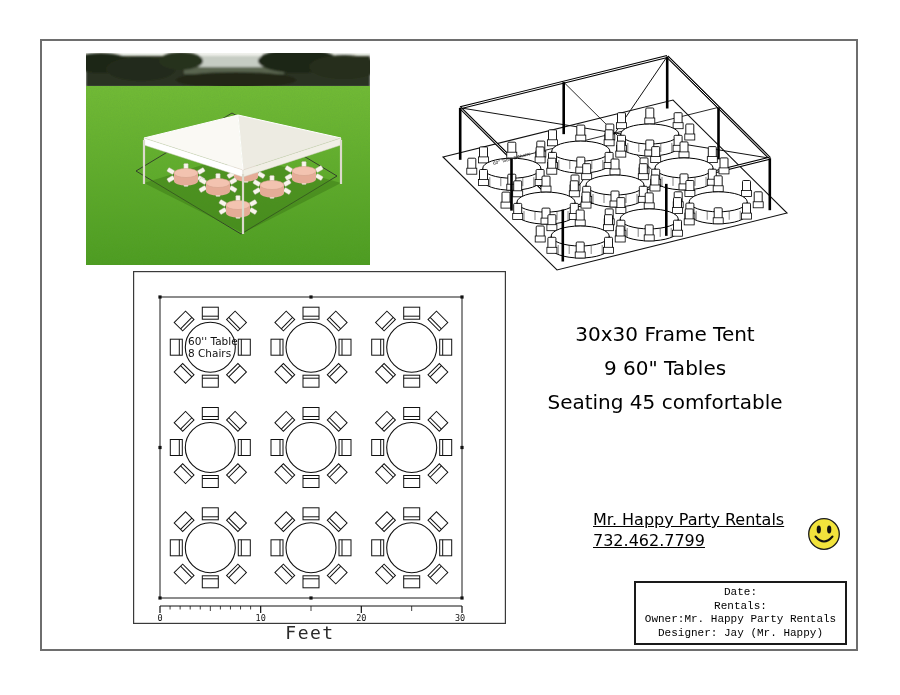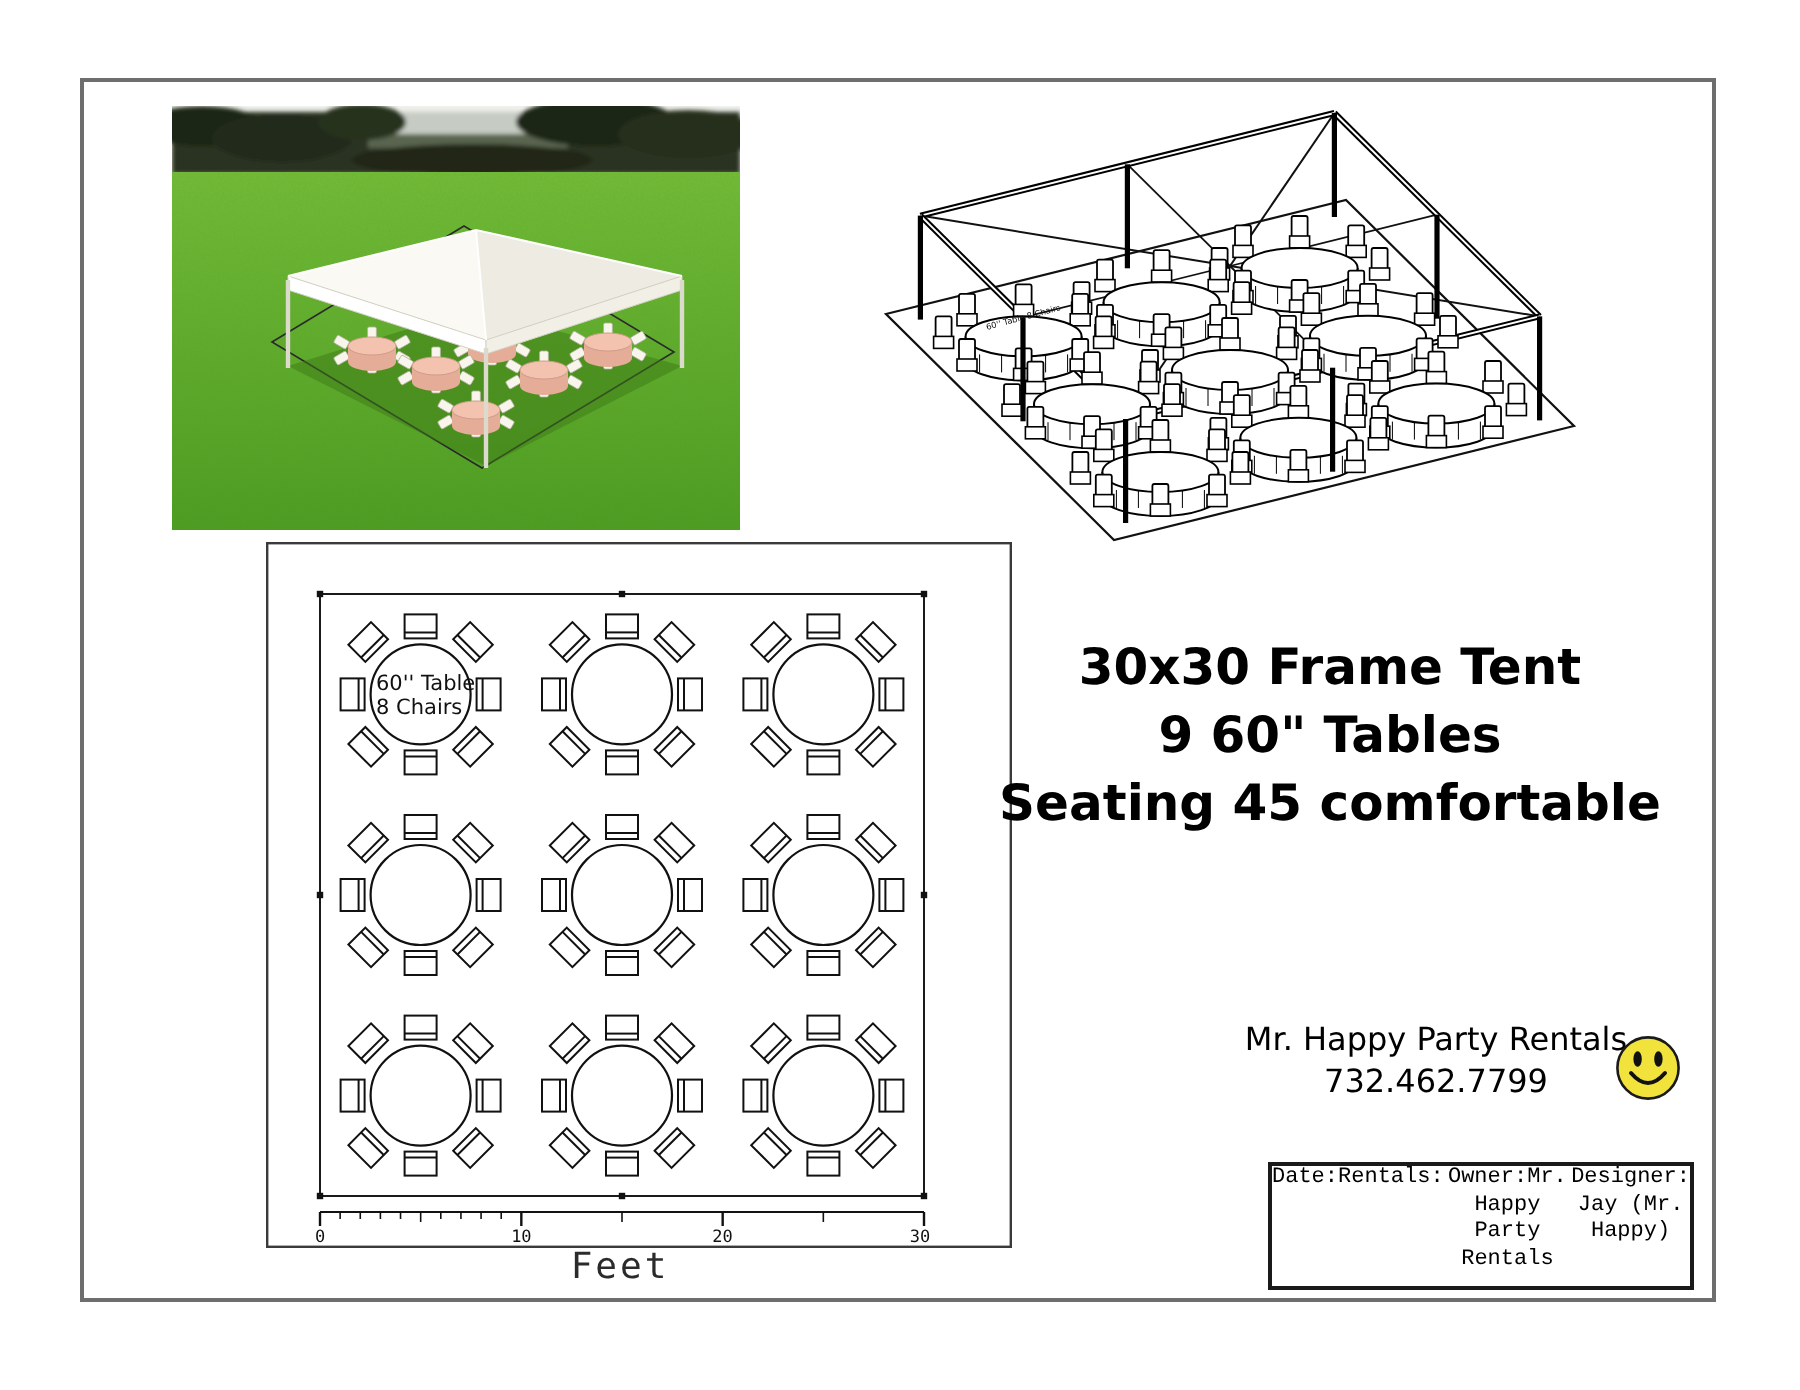--- a/index.html
+++ b/index.html
@@ -8,26 +8,26 @@
   .frame{position:absolute;left:40px;top:39px;width:818px;height:612px;
          border:2px solid #6e6e6e;box-sizing:border-box;}
   .photo{position:absolute;left:86px;top:53px;}
   .wf{position:absolute;left:432px;top:50px;}
   .fp{position:absolute;left:133px;top:271px;}
   .fp text{font-family:"DejaVu Sans",sans-serif;fill:#111;}
   .fp .num{font-family:"DejaVu Sans Mono",monospace;font-size:8.5px;}
   .fp .unit{font-family:"DejaVu Sans Mono",monospace;font-size:18px;letter-spacing:1.5px;fill:#2b2b2b;}
   .fp .tlabel{font-size:10.5px;}
   .summary{position:absolute;left:430px;top:317px;width:470px;text-align:center;
-           font-size:25px;line-height:34px;font-weight:bold;}
-  .contact{position:absolute;left:593px;top:509px;width:250px;text-align:center;
-           font-size:16px;line-height:21px;}
+           font-size:20px;line-height:34px;}
+  .contact{position:absolute;left:593px;top:509px;width:250px;
+           font-size:16px;line-height:21px;text-decoration:underline;}
   .smiley{position:absolute;left:807px;top:517px;}
   .titleblock{position:absolute;left:634px;top:581px;width:213px;height:64px;
-              border:2px solid #1a1a1a;box-sizing:border-box;display:flex;flex-direction:row;
+              border:2px solid #1a1a1a;box-sizing:border-box;display:flex;flex-direction:column;
               justify-content:center;text-align:center;
               font-family:"Liberation Mono",monospace;font-size:11px;line-height:13.5px;}
   .wfnote{font-family:"DejaVu Sans",sans-serif;}
 </style>
 </head>
 <body>
 
 <div class="frame"></div>
 
 <svg class="photo" width="284" height="212" viewBox="0 0 284 212">

